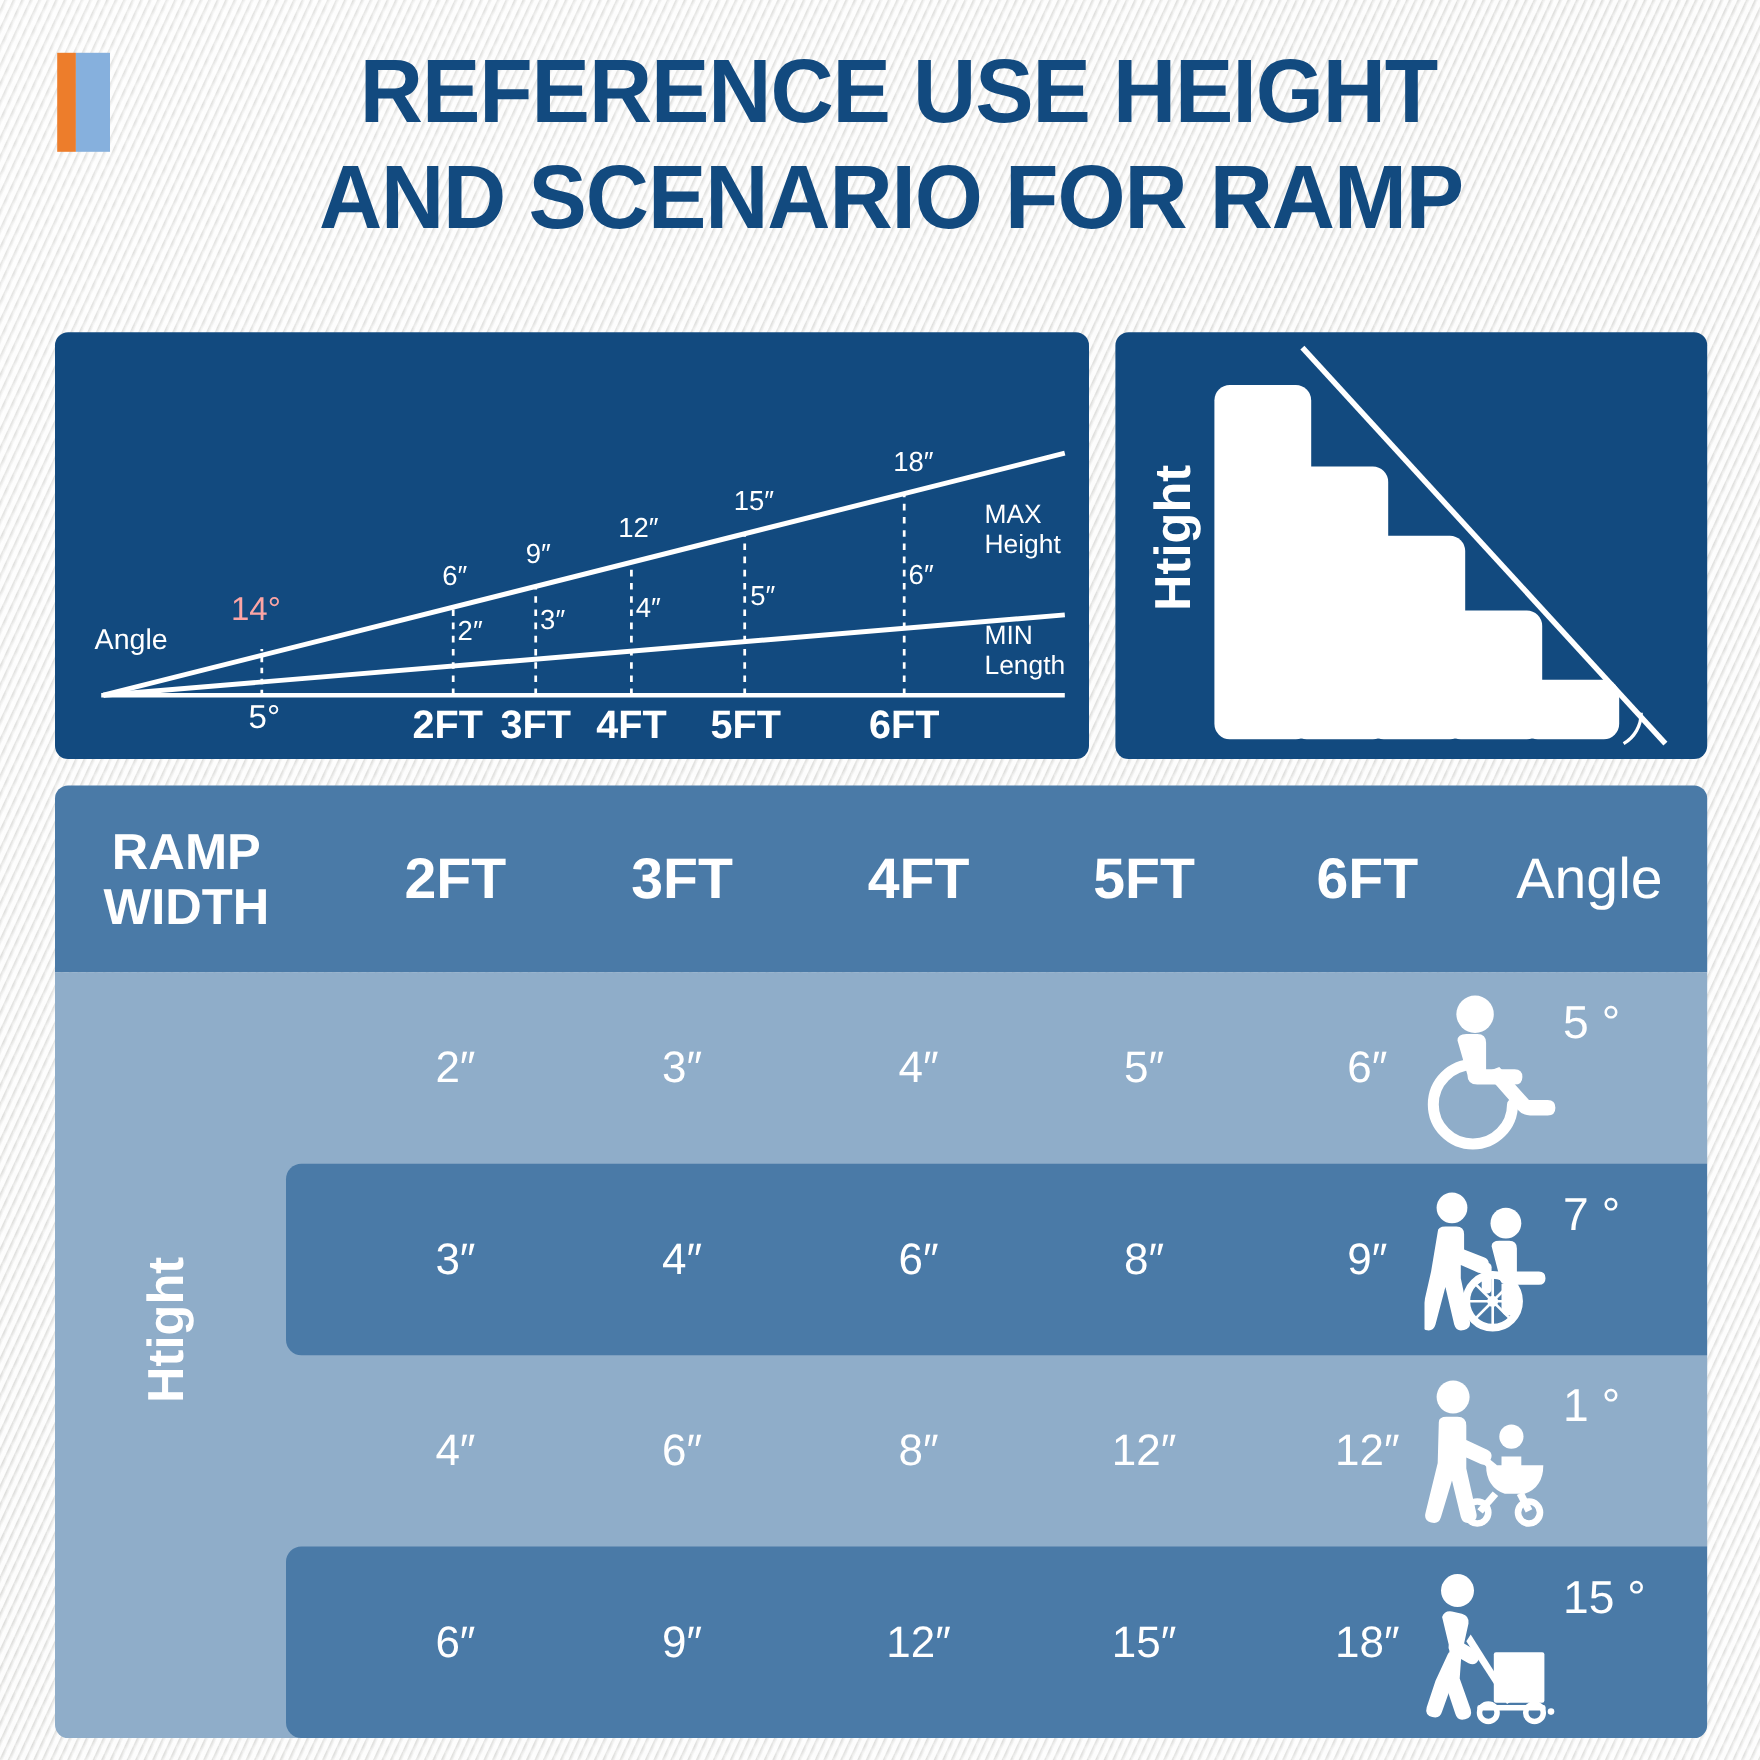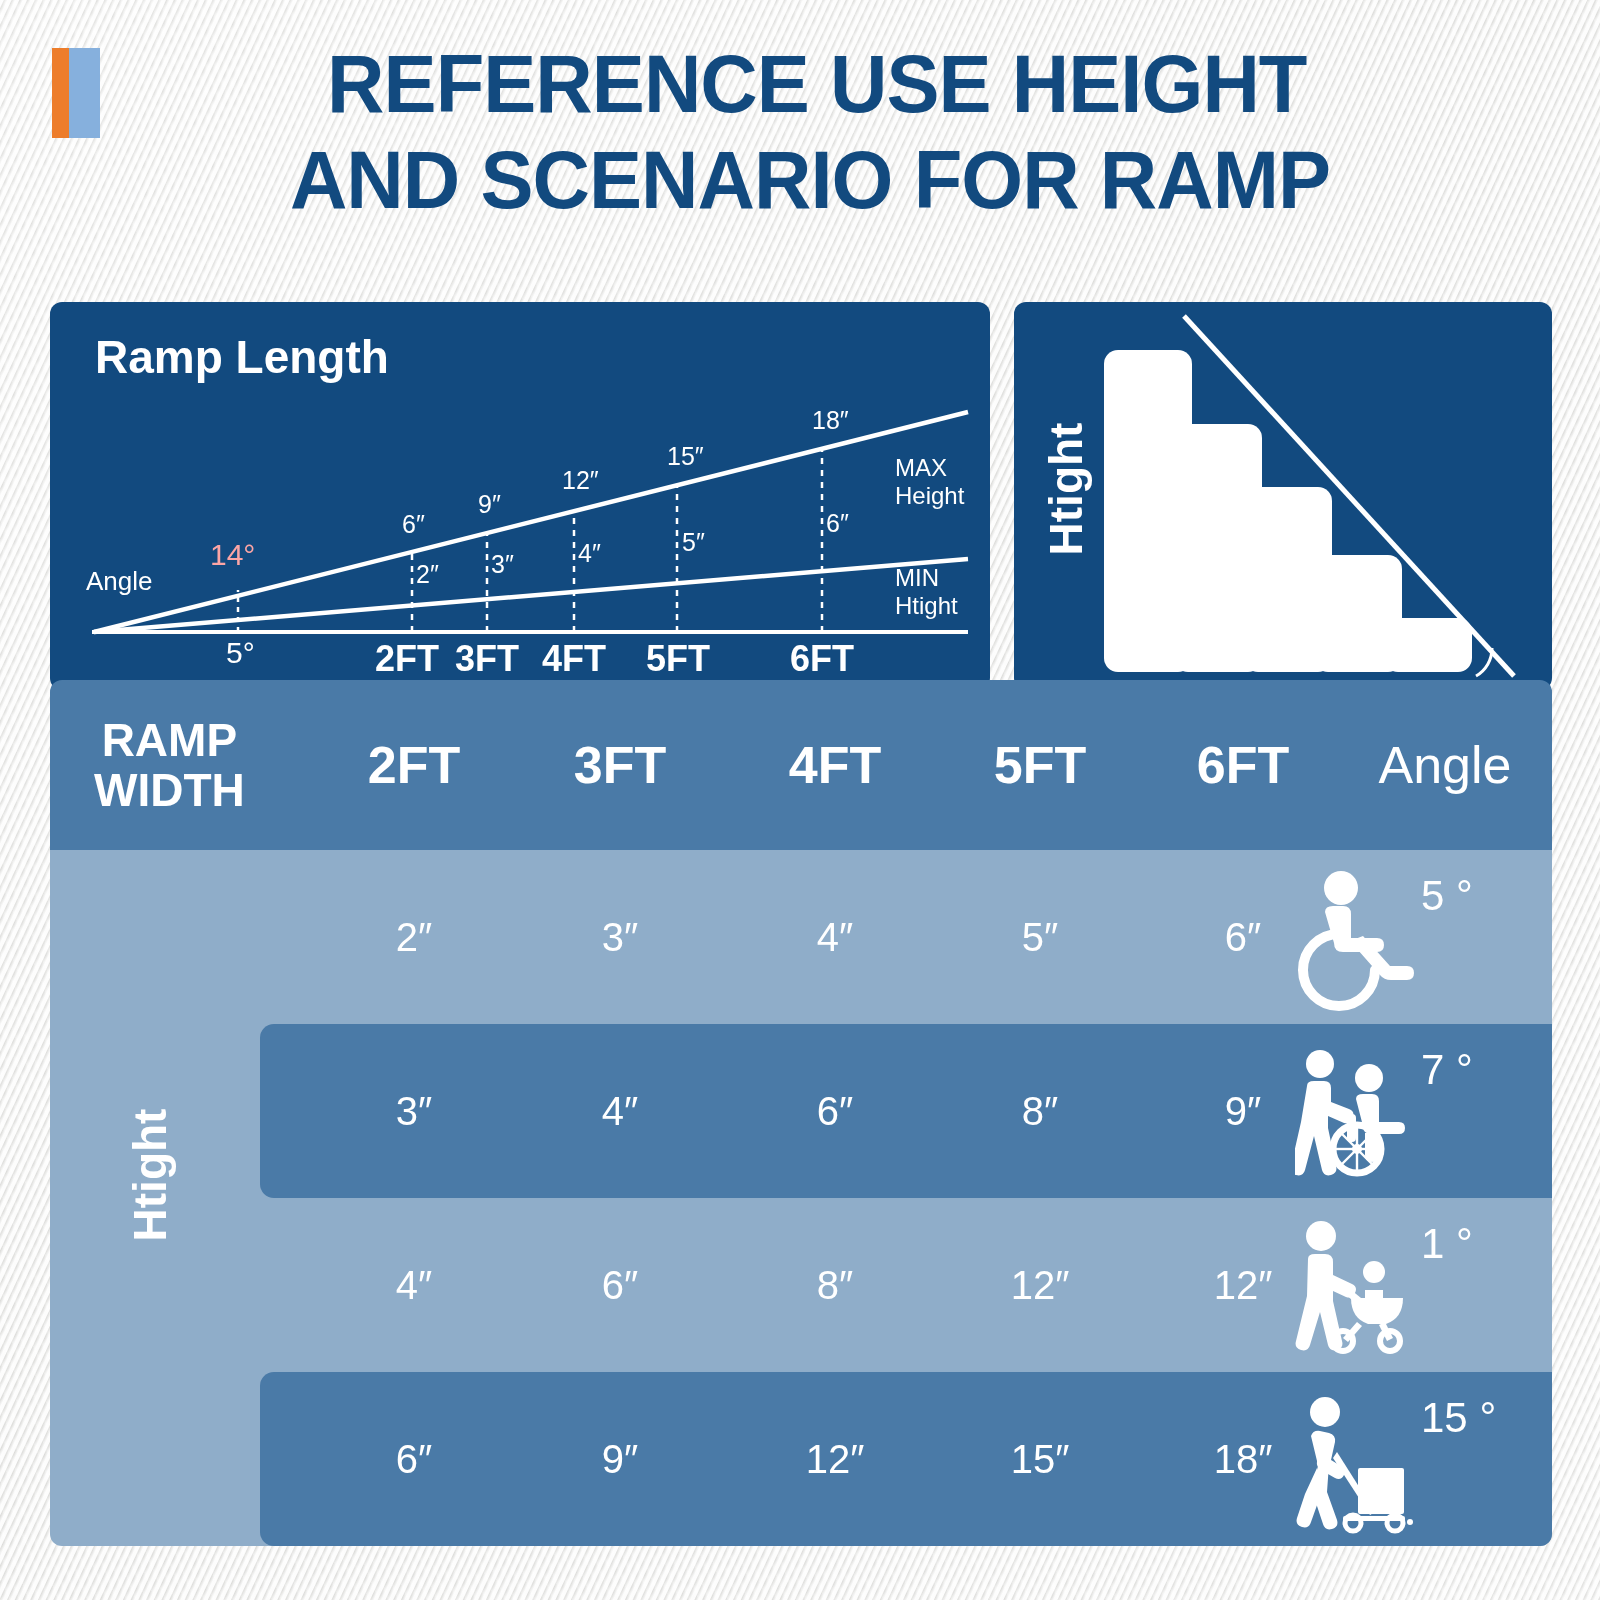--- a/index.html
+++ b/index.html
@@ -90,21 +90,21 @@
     text-align: center;
     transform: rotate(-90deg);
     transform-origin: center center;
     white-space: nowrap;
   }
   #stairs-svg { position: absolute; left: 0; top: 0; width: 538px; height: 388px; }
 
   
   #table-panel {
     position: absolute;
-    left: 50px; top: 680px;
+    left: 50px; top: 714px;
     width: 1196px; height: 866px;
   }
 
   #table-header {
     position: absolute;
     left: 0; top: 0;
     width: 1502px; height: 170px;
     background: #4a7aa7;
     border-radius: 12px 12px 0 0;
     overflow: hidden;
@@ -202,21 +202,20 @@
     <div id="accent-orange"></div>
     <div id="accent-blue"></div>
   </div>
   <div id="title-text">
     <span class="title-line" id="title-line-1">REFERENCE USE HEIGHT</span>
     <span class="title-line" id="title-line-2">AND SCENARIO FOR RAMP</span>
   </div>
 </div>
 
 <div id="ramp-panel">
-  <div id="ramp-panel-title">Ramp Length</div>
 
   <svg id="ramp-svg" viewBox="0 0 940 388">
 
     <line x1="42" y1="330" x2="918" y2="330" stroke="#ffffff" stroke-width="4"></line>
 
     <line x1="44" y1="330" x2="918" y2="110" stroke="#ffffff" stroke-width="4.5"></line>
 
     <line x1="44" y1="330" x2="918" y2="257" stroke="#ffffff" stroke-width="4.5"></line>
 
     <path d="M 188 330 L 188 288" stroke="#ffffff" stroke-width="2.5" stroke-dasharray="5 5" fill="none"></path>
@@ -242,21 +241,21 @@
 
   <div style="position:absolute;left:366px;top:258px;color:#fff;font-size:25px;">2″</div>
   <div style="position:absolute;left:441px;top:248px;color:#fff;font-size:25px;">3″</div>
   <div style="position:absolute;left:528px;top:237px;color:#fff;font-size:25px;">4″</div>
   <div style="position:absolute;left:632px;top:226px;color:#fff;font-size:25px;">5″</div>
   <div style="position:absolute;left:776px;top:207px;color:#fff;font-size:25px;">6″</div>
 
   <div style="position:absolute;left:845px;top:152px;color:#fff;font-size:24px;line-height:28px;white-space:pre-line;">MAX
 Height</div>
   <div style="position:absolute;left:845px;top:262px;color:#fff;font-size:24px;line-height:28px;white-space:pre-line;">MIN
-Htight</div>
+Length</div>
 
   <div style="position:absolute;left:325px;top:336px;color:#fff;font-size:36px;font-weight:bold;">2FT</div>
   <div style="position:absolute;left:405px;top:336px;color:#fff;font-size:36px;font-weight:bold;">3FT</div>
   <div style="position:absolute;left:492px;top:336px;color:#fff;font-size:36px;font-weight:bold;">4FT</div>
   <div style="position:absolute;left:596px;top:336px;color:#fff;font-size:36px;font-weight:bold;">5FT</div>
   <div style="position:absolute;left:740px;top:336px;color:#fff;font-size:36px;font-weight:bold;">6FT</div>
 </div>
 
 <div id="stairs-panel">
   <div id="stairs-label">Htight</div>

